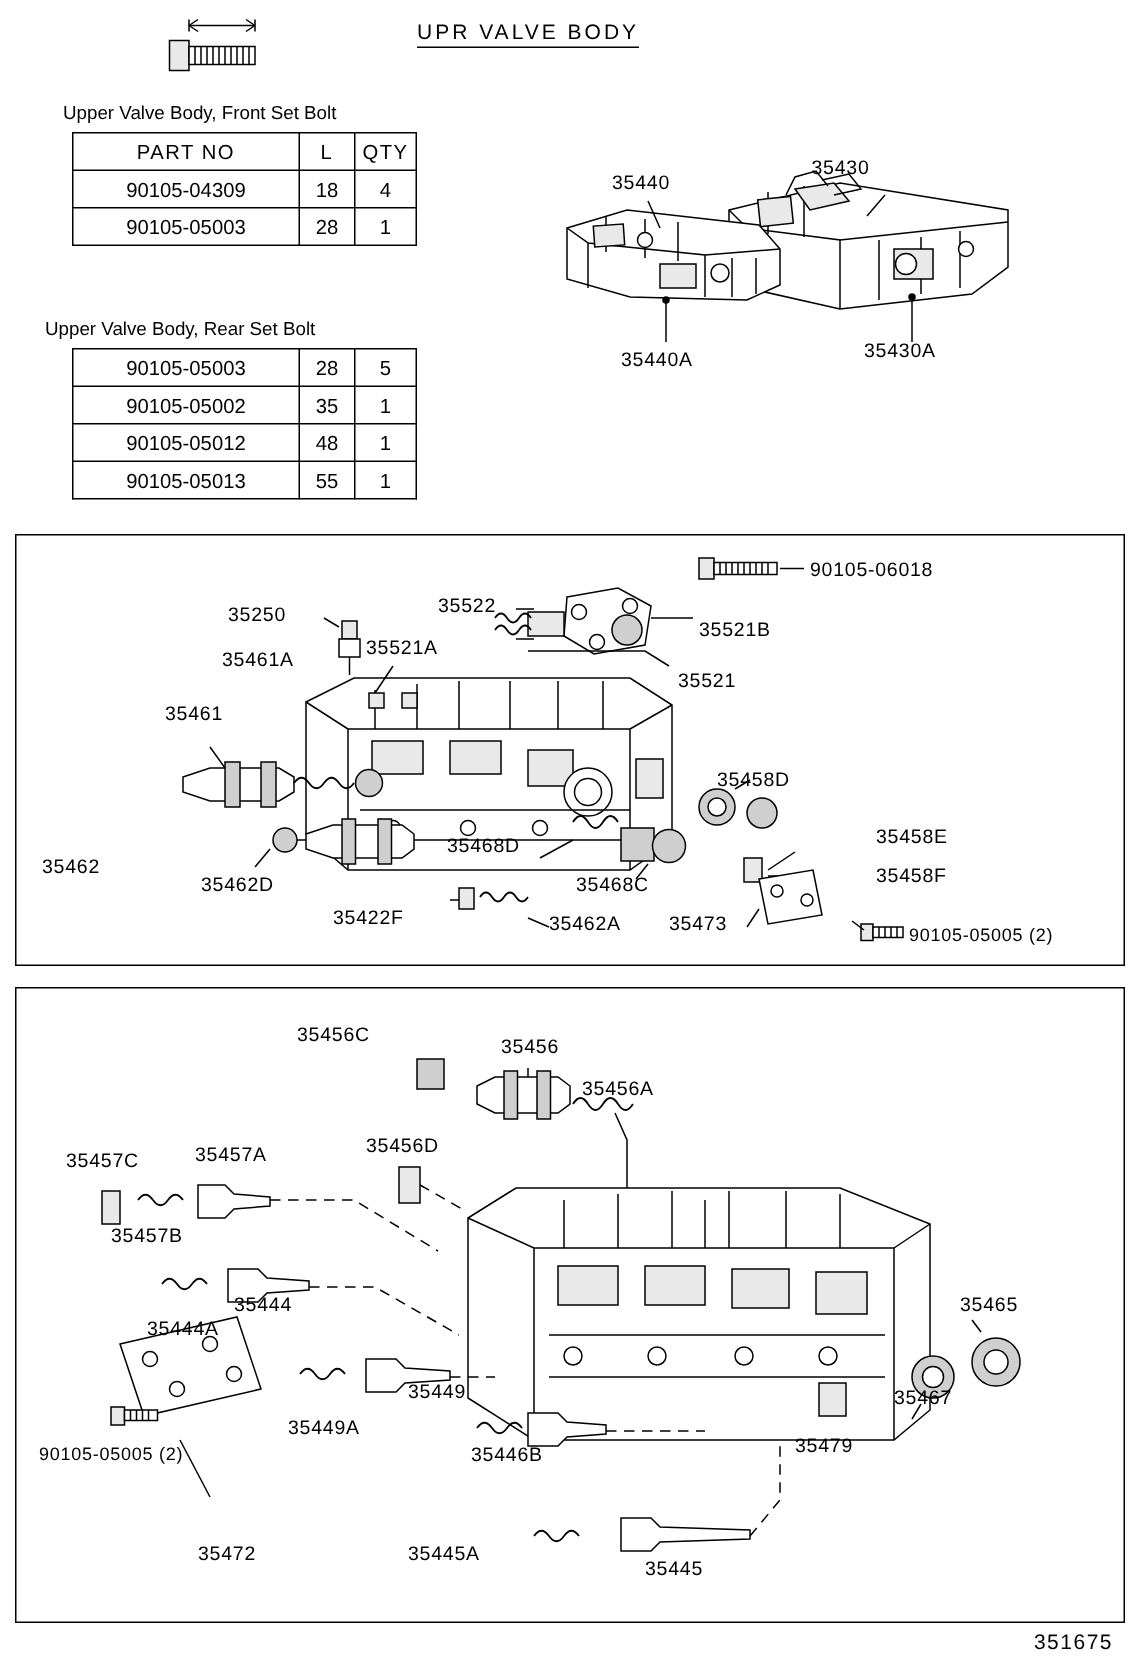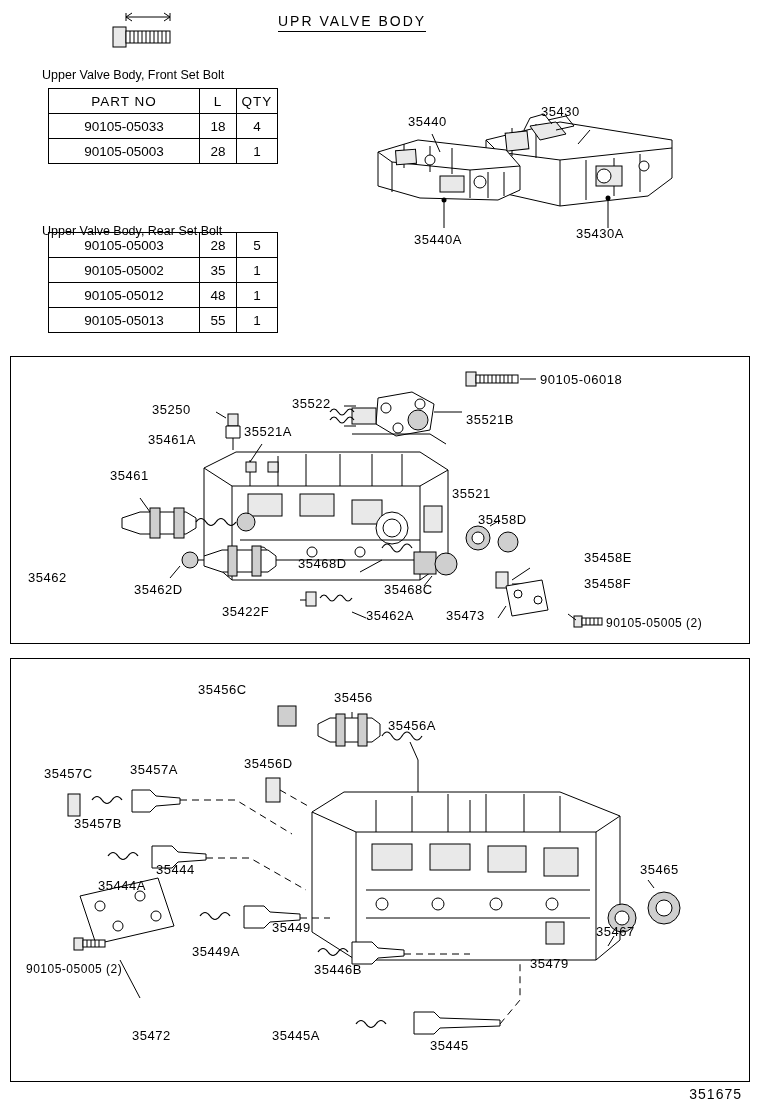--- a/index.html
+++ b/index.html
@@ -241,33 +241,33 @@
 
 <div class="tblcap" style="left:42px;top:68px;">Upper Valve Body, Front Set Bolt</div>
 <table class="parts" style="left:48px;top:88px;">
   <tbody>
       <tr>
     <th class="c-no">PART  NO</th>
     <th class="c-l">L</th>
     <th class="c-q">QTY</th>
   </tr>
   <tr>
-    <td>90105-05033</td>
+    <td>90105-04309</td>
     <td>18</td>
     <td>4</td>
   </tr>
   <tr>
     <td>90105-05003</td>
     <td>28</td>
     <td>1</td>
   </tr>
 </tbody>
   </table>
 
-<div class="tblcap" style="left:42px;top:212px;margin-top:12px;">Upper Valve Body, Rear Set Bolt</div>
+<div class="tblcap" style="left:30px;top:212px;">Upper Valve Body, Rear Set Bolt</div>
 <table class="parts" style="left:48px;top:232px;">
   <tbody>
       <tr>
     <td class="c-no">90105-05003</td>
     <td class="c-l">28</td>
     <td class="c-q">5</td>
   </tr>
   <tr>
     <td>90105-05002</td>
     <td>35</td>
@@ -290,21 +290,21 @@
 <div class="panel" style="left:10px;top:658px;width:740px;height:424px;"></div>
 
 <div class="lbl" style="left:408px;top:114px;">35440</div>
 <div class="lbl" style="left:541px;top:104px;">35430</div>
 <div class="lbl" style="left:414px;top:232px;">35440A</div>
 <div class="lbl" style="left:576px;top:226px;">35430A</div>
 
 <div class="lbl" style="left:540px;top:372px;">90105-06018</div>
 <div class="lbl" style="left:292px;top:396px;">35522</div>
 <div class="lbl" style="left:466px;top:412px;">35521B</div>
-<div class="lbl" style="left:452px;top:446px;margin-top:40px;">35521</div>
+<div class="lbl" style="left:452px;top:446px;">35521</div>
 <div class="lbl" style="left:244px;top:424px;">35521A</div>
 <div class="lbl" style="left:152px;top:402px;">35250</div>
 <div class="lbl" style="left:148px;top:432px;">35461A</div>
 <div class="lbl" style="left:110px;top:468px;">35461</div>
 <div class="lbl" style="left:28px;top:550px;margin-top:20px;">35462</div>
 <div class="lbl" style="left:134px;top:582px;">35462D</div>
 <div class="lbl" style="left:222px;top:604px;">35422F</div>
 <div class="lbl" style="left:366px;top:608px;">35462A</div>
 <div class="lbl" style="left:298px;top:556px;">35468D</div>
 <div class="lbl" style="left:384px;top:582px;">35468C</div>

